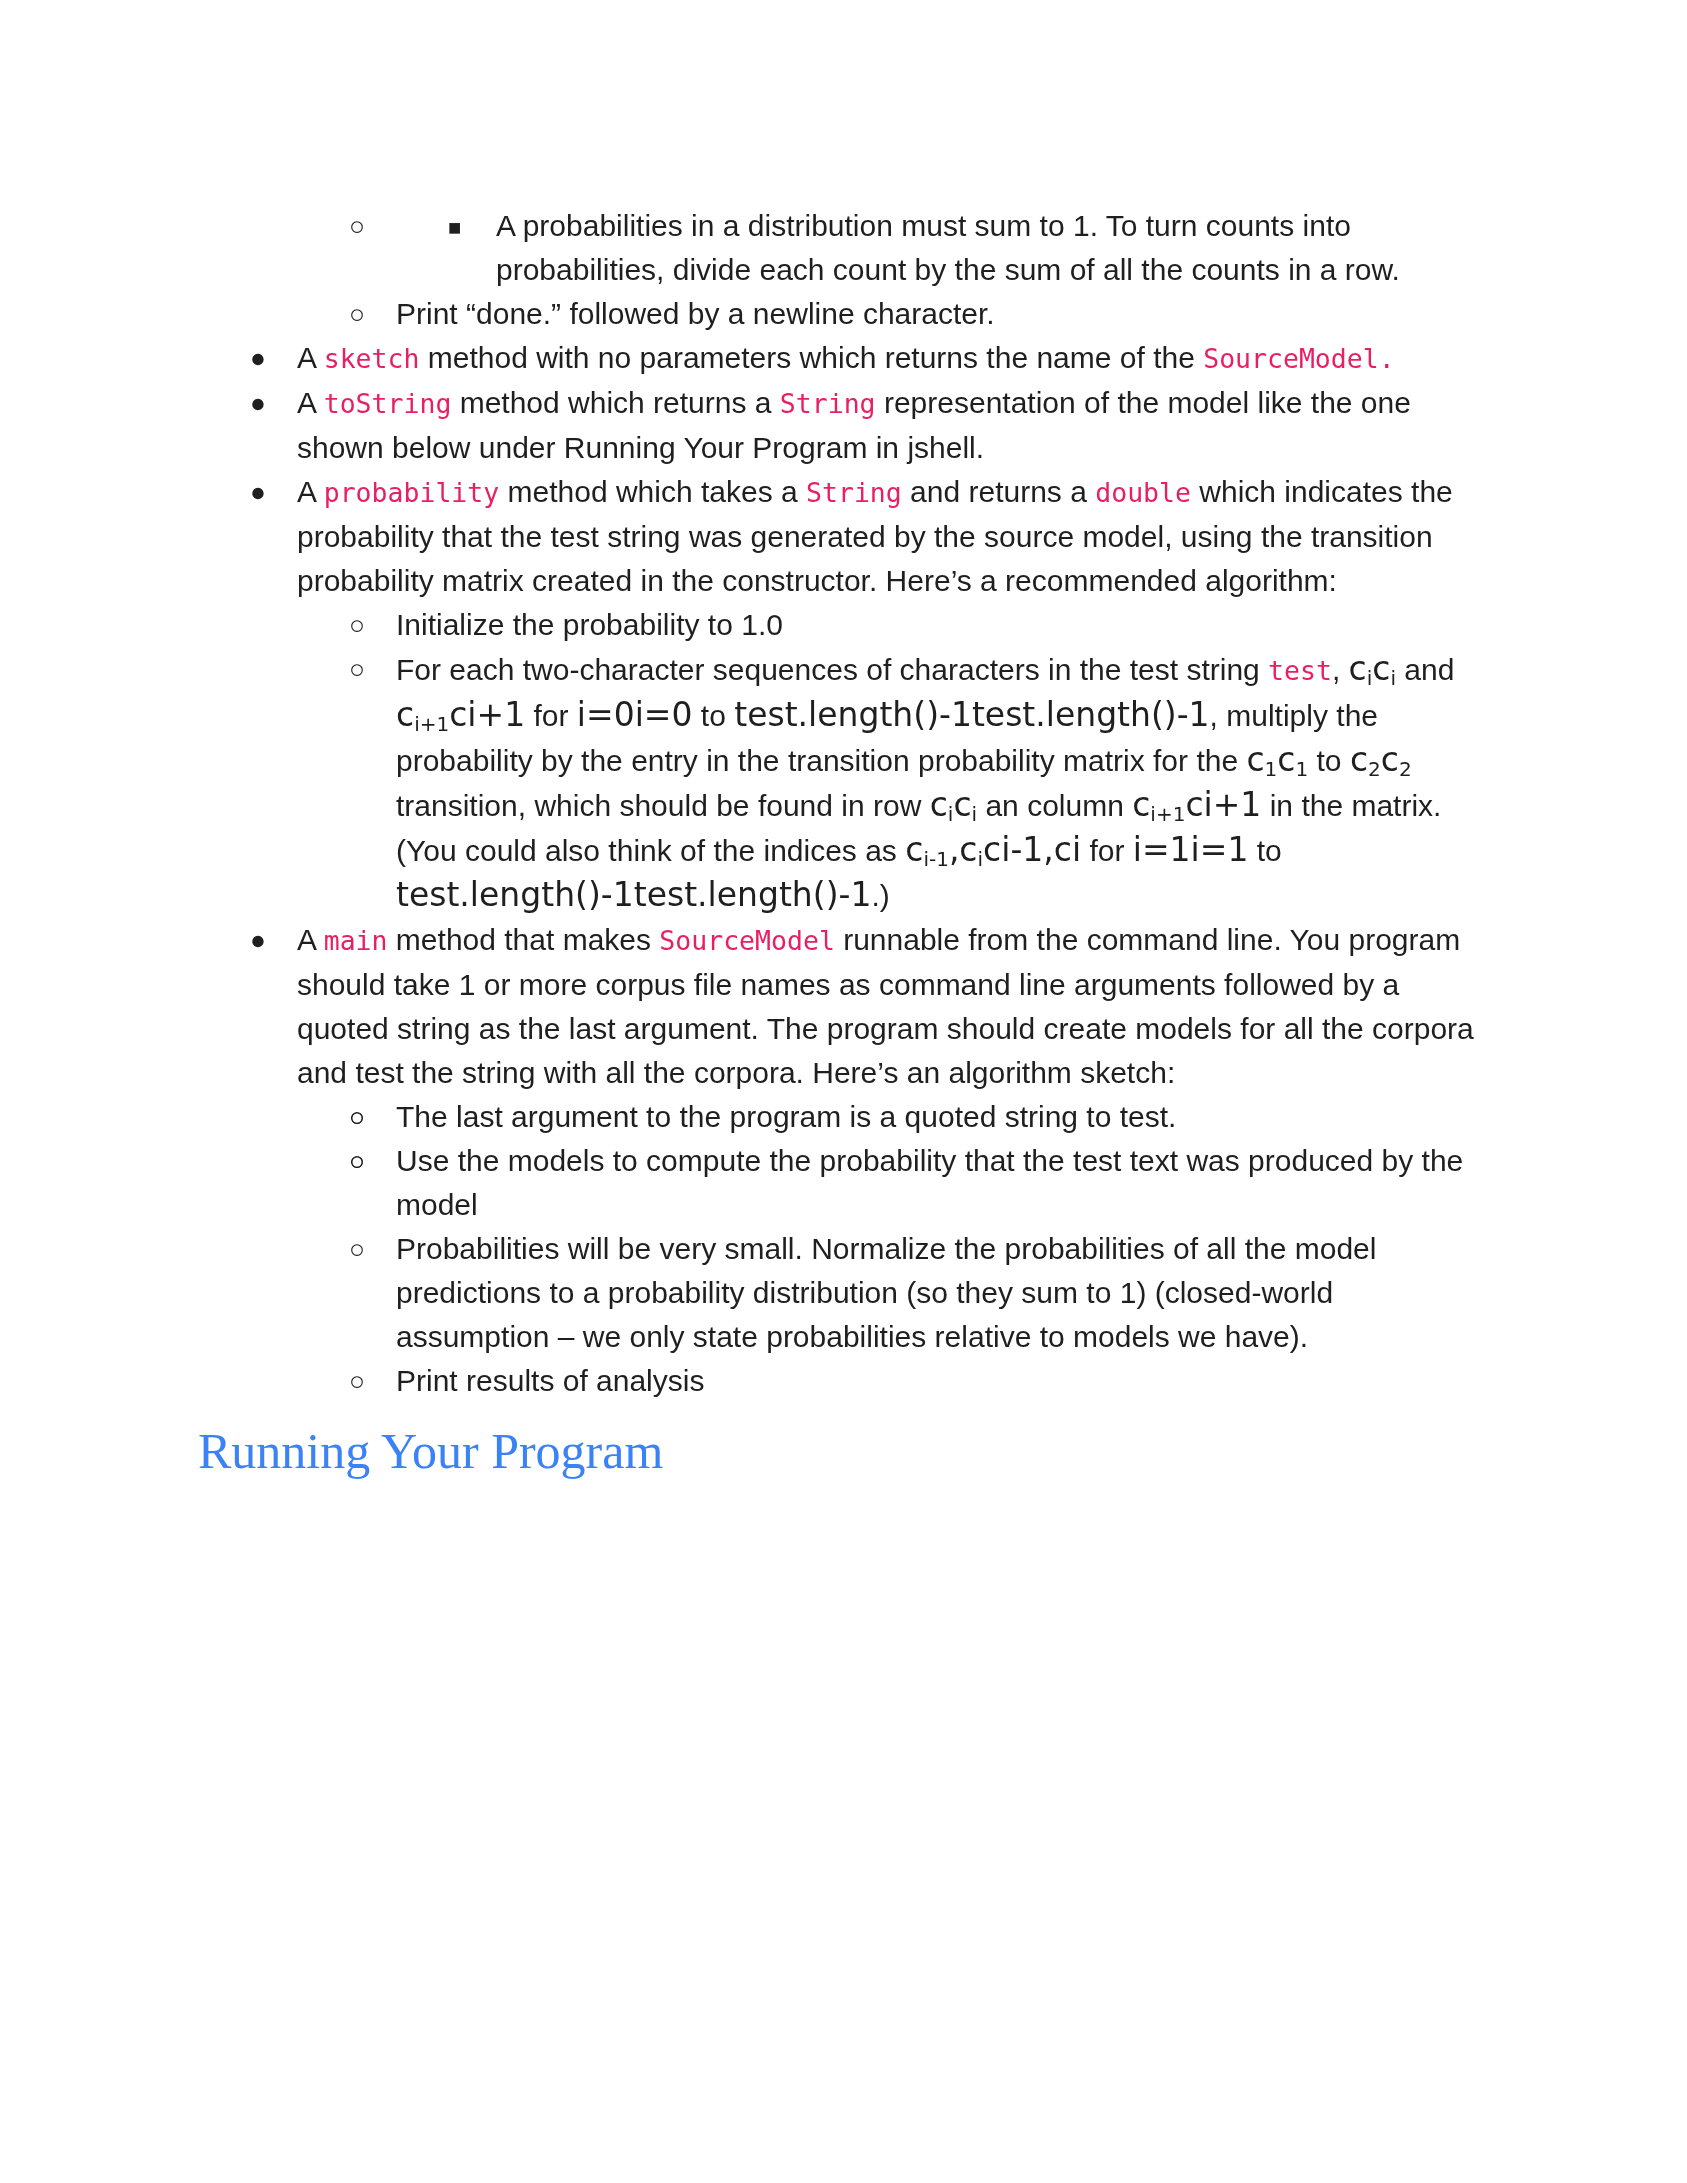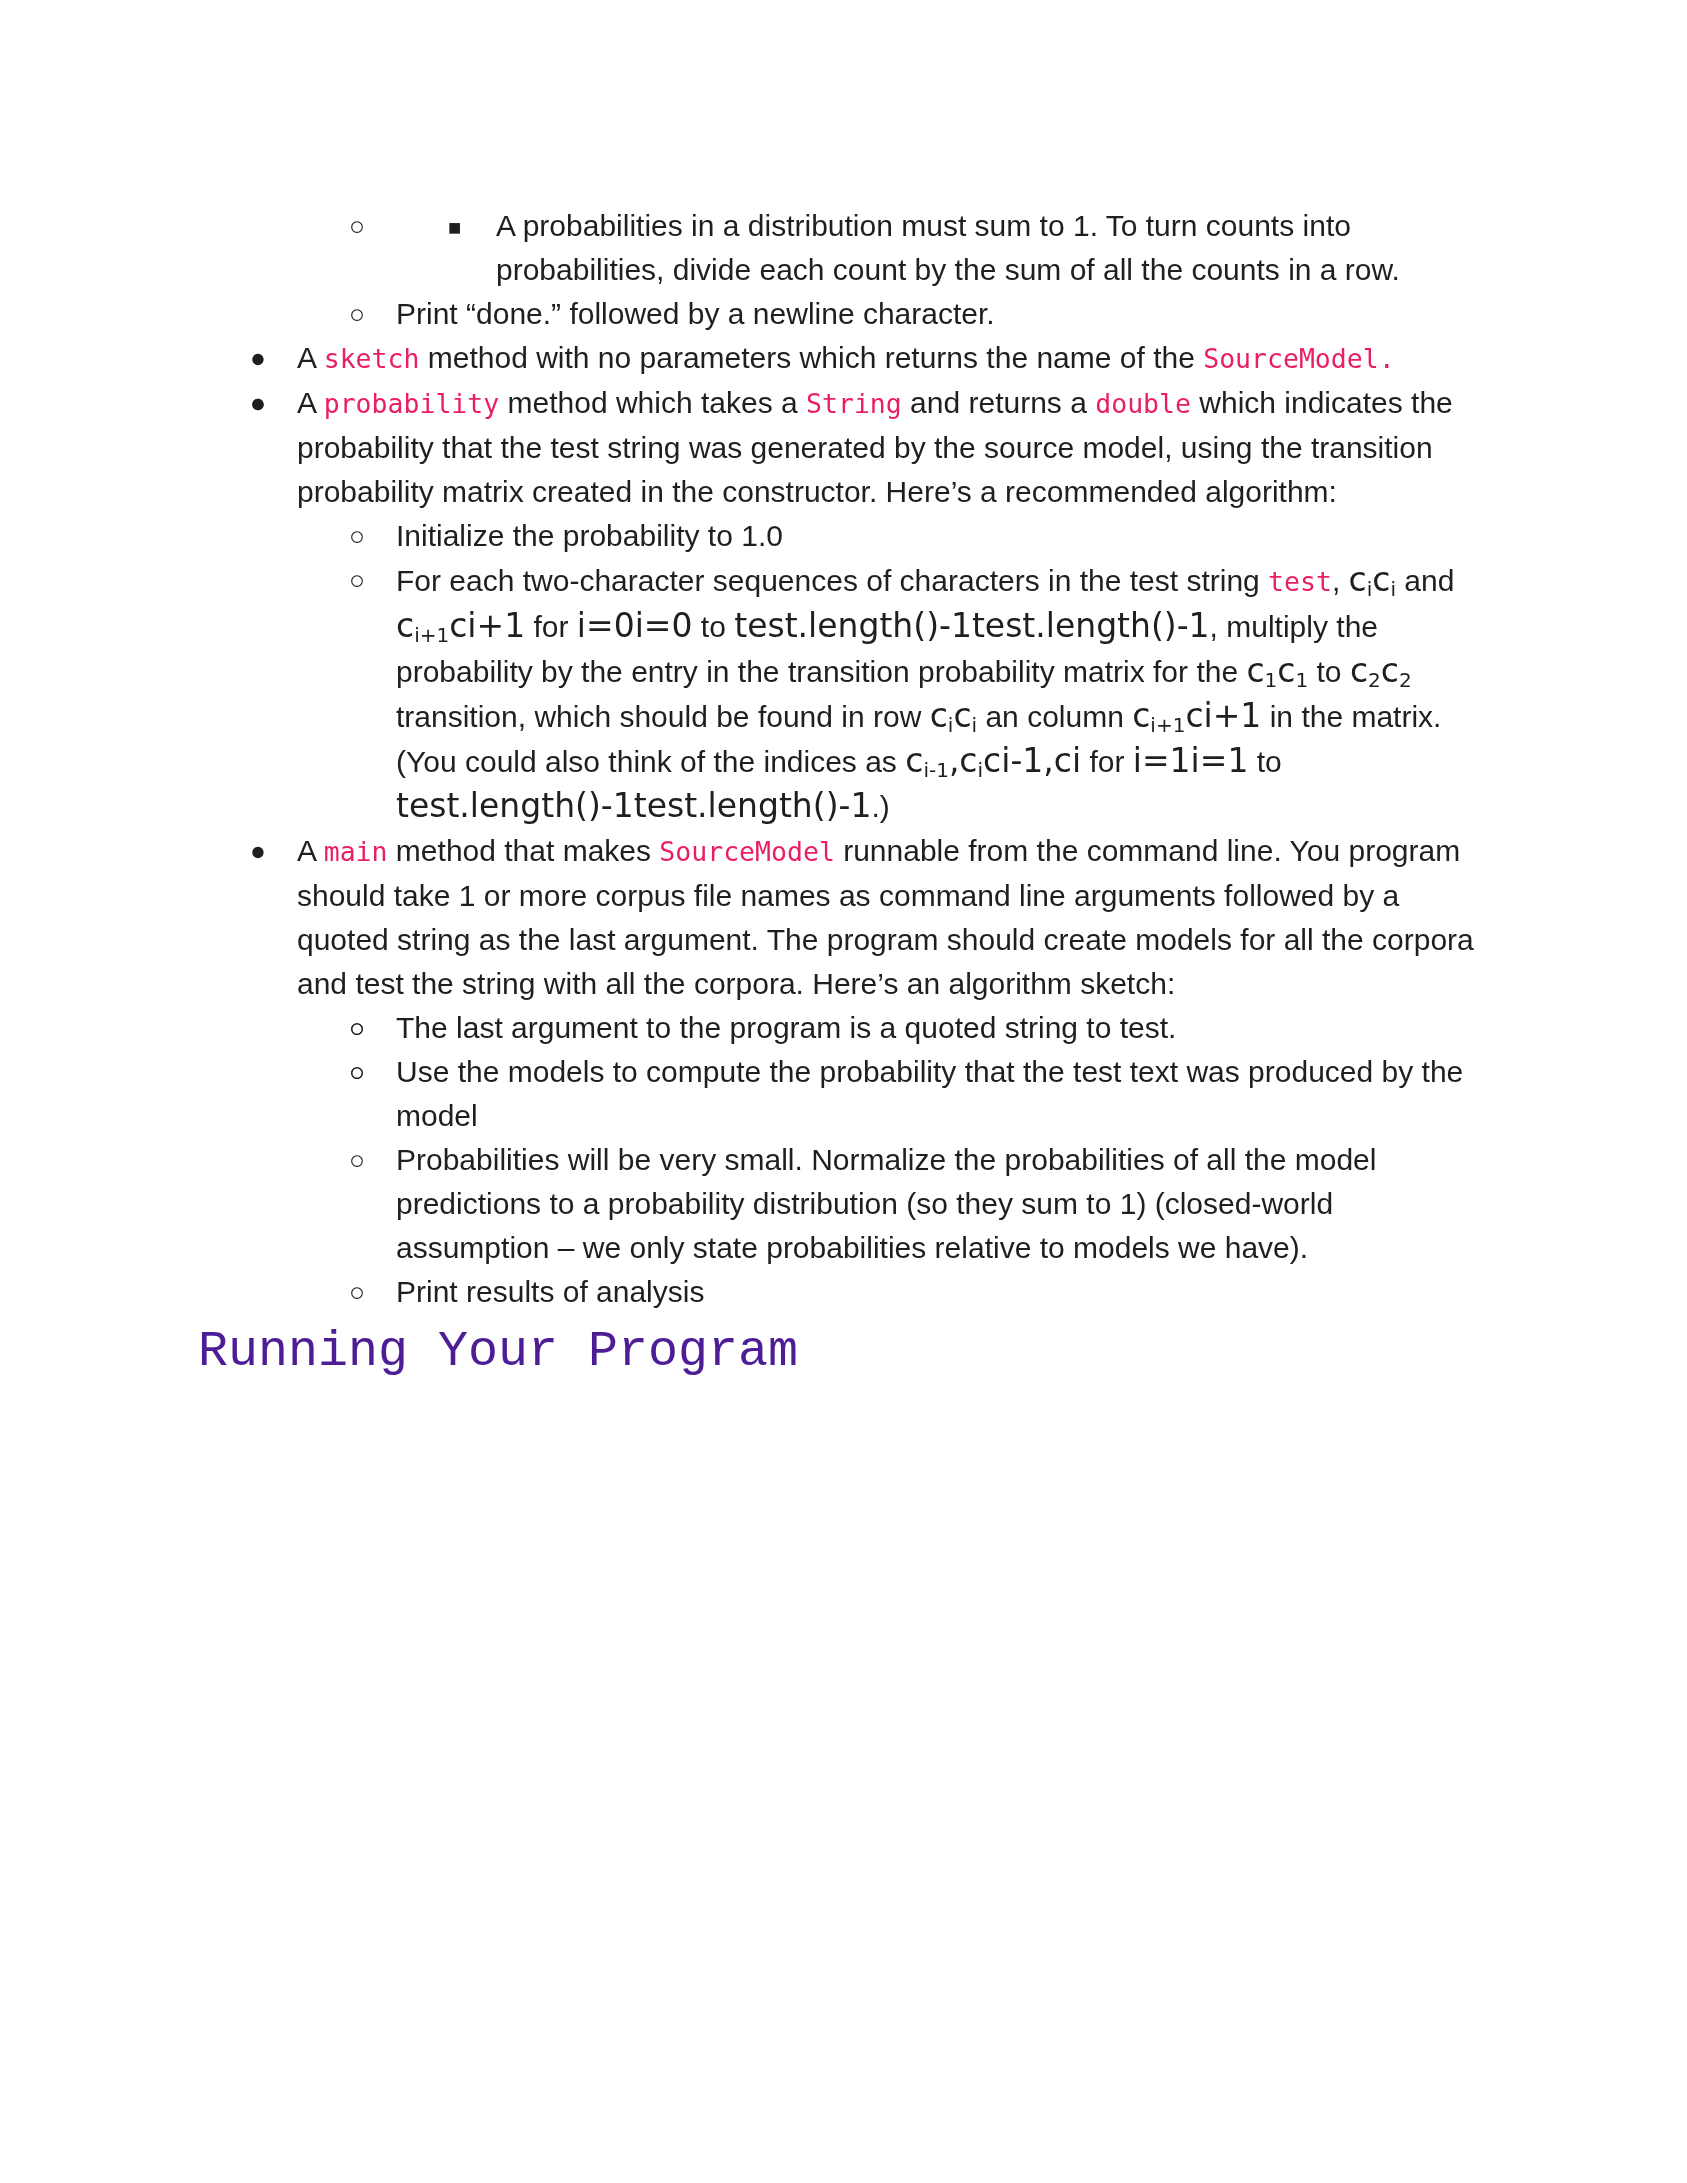--- a/index.html
+++ b/index.html
@@ -45,38 +45,38 @@
     font-family: "DejaVu Sans", sans-serif;
     font-size: 33px;
   }
   sub.seg-msub {
     font-family: "DejaVu Sans", sans-serif;
     font-size: 20px;
     line-height: 0;
     vertical-align: -5.3px;
   }
   h1.section-heading {
-    margin: 6px 0 0 0;
-    font-family: Liberation Mono, monospace;
+    margin: 17px 0 0 0;
+    font-family: Liberation Serif, serif;
     font-weight: 400;
     font-size: 50px;
     line-height: 63px;
-    color: #4c1d95;
+    color: #3b82f6;
   }
 </style>
 </head>
 <body>
 
 <div class="page">
   <div class="list">
       <div class="item lvl2"><span class="bullet">○</span></div>
       <div class="item lvl3"><span class="bullet">■</span><span class="content"><span class="seg-body">A probabilities in a distribution must sum to 1. To turn counts into probabilities, divide each count by the sum of all the counts in a row.</span></span></div>
       <div class="item lvl2"><span class="bullet">○</span><span class="content"><span class="seg-body">Print “done.” followed by a newline character.</span></span></div>
       <div class="item lvl1"><span class="bullet">●</span><span class="content"><span class="seg-body">A </span><span class="seg-code">sketch</span><span class="seg-body"> method with no parameters which returns the name of the </span><span class="seg-code">SourceModel.</span></span></div>
-      <div class="item lvl1"><span class="bullet">●</span></div>
+      <div class="item lvl1"><span class="bullet">●</span><span class="content"><span class="seg-body">A </span><span class="seg-code">toString</span><span class="seg-body"> method which returns a </span><span class="seg-code">String</span><span class="seg-body"> representation of the model like the one shown below under Running Your Program in jshell.</span></span></div>
       <div class="item lvl1"><span class="bullet">●</span><span class="content"><span class="seg-body">A </span><span class="seg-code">probability</span><span class="seg-body"> method which takes a </span><span class="seg-code">String</span><span class="seg-body"> and returns a </span><span class="seg-code">double</span><span class="seg-body"> which indicates the probability that the test string was generated by the source model, using the transition probability matrix created in the constructor. Here’s a recommended algorithm:</span></span></div>
       <div class="item lvl2"><span class="bullet">○</span><span class="content"><span class="seg-body">Initialize the probability to 1.0</span></span></div>
       <div class="item lvl2"><span class="bullet">○</span><span class="content"><span class="seg-body">For each two-character sequences of characters in the test string </span><span class="seg-code">test</span><span class="seg-body">, </span><span class="seg-math">c</span><sub class="seg-msub">i</sub><span class="seg-math">c</span><sub class="seg-msub">i</sub><span class="seg-body"> and </span><span class="seg-math">c</span><sub class="seg-msub">i+1</sub><span class="seg-math">ci+1</span><span class="seg-body"> for </span><span class="seg-math">i=0i=0</span><span class="seg-body"> to </span><span class="seg-math">test.length()-1test.length()-1</span><span class="seg-body">, multiply the probability by the entry in the transition probability matrix for the </span><span class="seg-math">c</span><sub class="seg-msub">1</sub><span class="seg-math">c</span><sub class="seg-msub">1</sub><span class="seg-body"> to </span><span class="seg-math">c</span><sub class="seg-msub">2</sub><span class="seg-math">c</span><sub class="seg-msub">2</sub><span class="seg-body"> transition, which should be found in row </span><span class="seg-math">c</span><sub class="seg-msub">i</sub><span class="seg-math">c</span><sub class="seg-msub">i</sub><span class="seg-body"> an column </span><span class="seg-math">c</span><sub class="seg-msub">i+1</sub><span class="seg-math">ci+1</span><span class="seg-body"> in the matrix. (You could also think of the indices as </span><span class="seg-math">c</span><sub class="seg-msub">i-1</sub><span class="seg-math">,c</span><sub class="seg-msub">i</sub><span class="seg-math">ci-1,ci</span><span class="seg-body"> for </span><span class="seg-math">i=1i=1</span><span class="seg-body"> to </span><span class="seg-math">test.length()-1test.length()-1</span><span class="seg-body">.)</span></span></div>
       <div class="item lvl1"><span class="bullet">●</span><span class="content"><span class="seg-body">A </span><span class="seg-code">main</span><span class="seg-body"> method that makes </span><span class="seg-code">SourceModel</span><span class="seg-body"> runnable from the command line. You program should take 1 or more corpus file names as command line arguments followed by a quoted string as the last argument. The program should create models for all the corpora and test the string with all the corpora. Here’s an algorithm sketch:</span></span></div>
       <div class="item lvl2"><span class="bullet">○</span></div>
       <div class="item lvl2"><span class="bullet">○</span><span class="content"><span class="seg-body">The last argument to the program is a quoted string to test.</span></span></div>
       <div class="item lvl2"><span class="bullet">○</span></div>
       <div class="item lvl2"><span class="bullet">○</span><span class="content"><span class="seg-body">Use the models to compute the probability that the test text was produced by the model</span></span></div>
       <div class="item lvl2"><span class="bullet">○</span><span class="content"><span class="seg-body">Probabilities will be very small. Normalize the probabilities of all the model predictions to a probability distribution (so they sum to 1) (closed-world assumption – we only state probabilities relative to models we have).</span></span></div>
       <div class="item lvl2"><span class="bullet">○</span><span class="content"><span class="seg-body">Print results of analysis</span></span></div>

